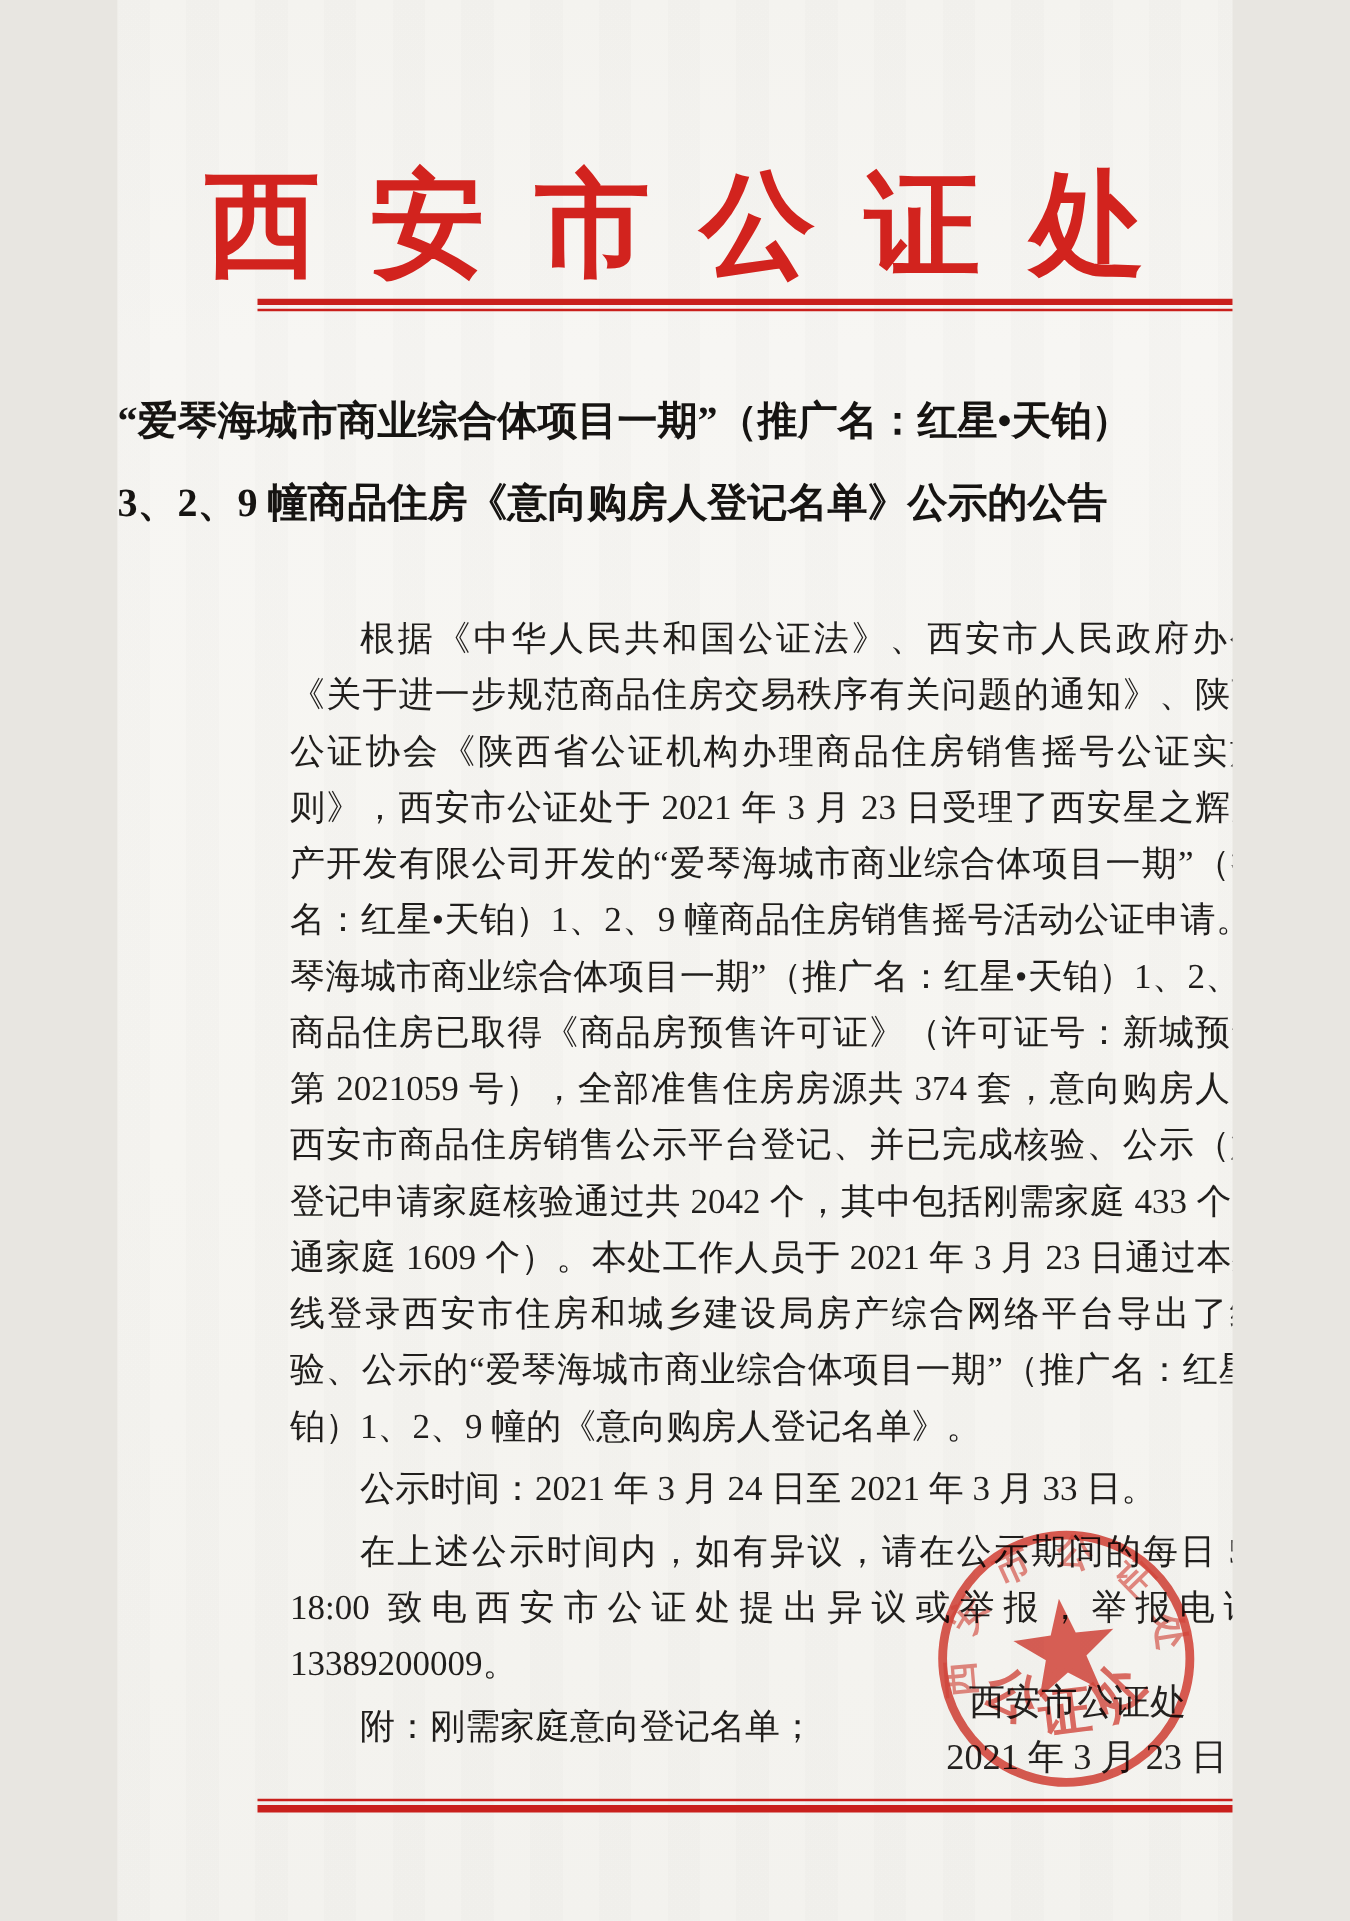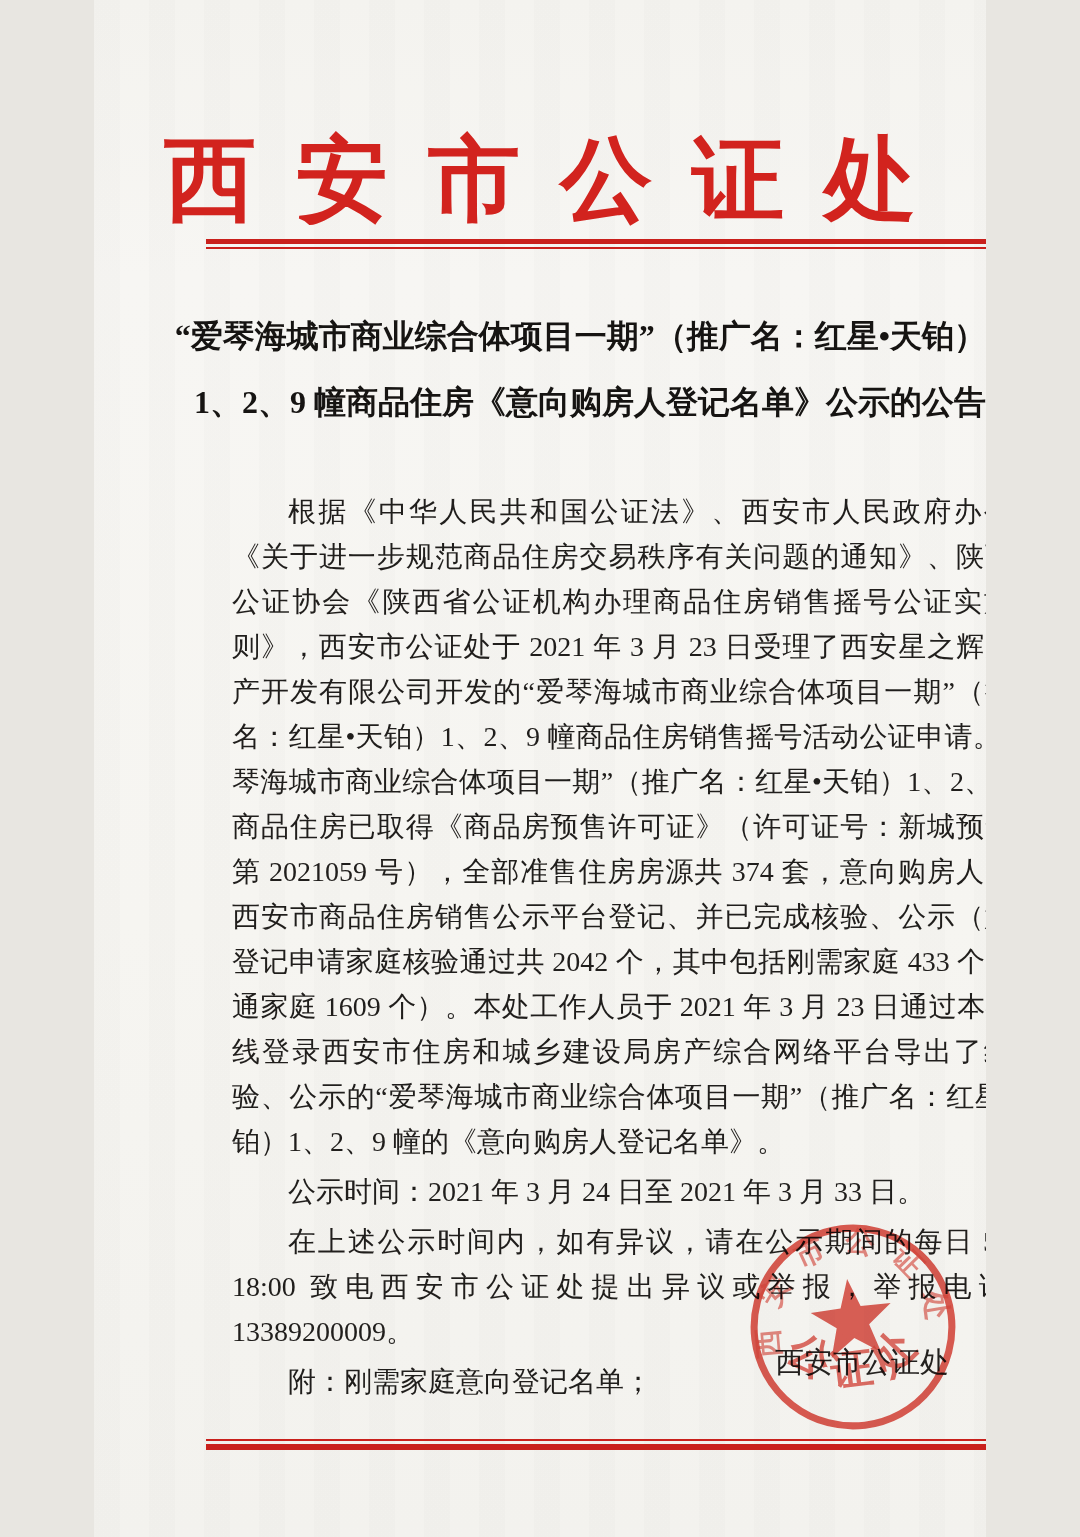--- a/index.html
+++ b/index.html
@@ -31,21 +31,21 @@
   .rule { position: absolute; left: 112px; width: 872px; }
   .rule-top { top: 239px; }
   .rule-top .bar-thick { height: 5px; background: #c9201c; }
   .rule-top .bar-thin  { height: 2px; background: #c9201c; margin-top: 3px; }
   .rule-bottom { top: 1439px; }
   .rule-bottom .bar-thin  { height: 2px; background: #c9201c; margin-bottom: 3px; }
   .rule-bottom .bar-thick { height: 6px; background: #c9201c; }
 
   .doc-title {
     position: absolute; top: 303px; left: 0; width: 100%;
-    text-align: right;
+    text-align: left;
     font-size: 32px; font-weight: bold; line-height: 66px;
     color: #161412;
     white-space: nowrap;
   }
 
   .doc-body {
     position: absolute; top: 484px; left: 133px; width: 820px;
     font-size: 28px; line-height: 45px;
     text-align: justify;
     color: #201e1c;
@@ -76,33 +76,34 @@
 
   <div class="letterhead">西安市公证处</div>
 
   <div class="rule rule-top">
     <div class="bar-thick"></div>
     <div class="bar-thin"></div>
   </div>
 
   <div class="doc-title">
     <div>“爱琴海城市商业综合体项目一期”（推广名：红星•天铂）</div>
-    <div>1、2、9 幢商品住房《意向购房人登记名单》公示的公告</div>
+    <div>3、2、9 幢商品住房《意向购房人登记名单》公示的公告</div>
   </div>
 
   <div class="doc-body">
     <p class="indent">根据《中华人民共和国公证法》、西安市人民政府办公厅《关于进一步规范商品住房交易秩序有关问题的通知》、陕西省公证协会《陕西省公证机构办理商品住房销售摇号公证实施细则》，西安市公证处于 2021 年 3 月 23 日受理了西安星之辉房地产开发有限公司开发的“爱琴海城市商业综合体项目一期”（推广名：红星•天铂）1、2、9 幢商品住房销售摇号活动公证申请。“爱琴海城市商业综合体项目一期”（推广名：红星•天铂）1、2、9 幢商品住房已取得《商品房预售许可证》（许可证号：新城预售字第 2021059 号），全部准售住房房源共 374 套，意向购房人已在西安市商品住房销售公示平台登记、并已完成核验、公示（意向登记申请家庭核验通过共 2042 个，其中包括刚需家庭 433 个、普通家庭 1609 个）。本处工作人员于 2021 年 3 月 23 日通过本处专线登录西安市住房和城乡建设局房产综合网络平台导出了经核验、公示的“爱琴海城市商业综合体项目一期”（推广名：红星•天铂）1、2、9 幢的《意向购房人登记名单》。</p>
     <p class="indent">公示时间：2021 年 3 月 24 日至 2021 年 3 月 33 日。</p>
     <p class="indent">在上述公示时间内，如有异议，请在公示期间的每日 5:00-18:00 致电西安市公证处提出异议或举报，举报电话：13389200009。</p>
     <p class="indent">附：刚需家庭意向登记名单；</p>
 
   </div>
 
   <div class="signature">
     <div class="sig-org">西安市公证处</div>
+    <div class="sig-date">2021 年 3 月 23 日</div>
   </div>
 
   <svg class="seal" viewBox="0 0 220 220">
     <defs>
       <path id="sealArcTop" d="M 45,147.5 A 75,75 0 1 1 175,147.5" fill="none"></path>
       <path id="sealArcBottom" d="M 48,135 A 78,78 0 0 0 172,135" fill="none"></path>
     </defs>
     <circle cx="110" cy="110" r="98" fill="none" stroke="#d8362b" stroke-width="7" opacity="0.88"></circle>
     <polygon points="110,62 120,90.2 149.9,91 126.2,109.3 134.7,138 110,121 85.3,138 93.8,109.3 70.1,91 100,90.2" fill="#d8362b" opacity="0.85"></polygon>
     <text font-size="29" font-weight="bold" fill="#d8362b" opacity="0.62" letter-spacing="17" font-family="Liberation Serif, DejaVu Serif, serif">

